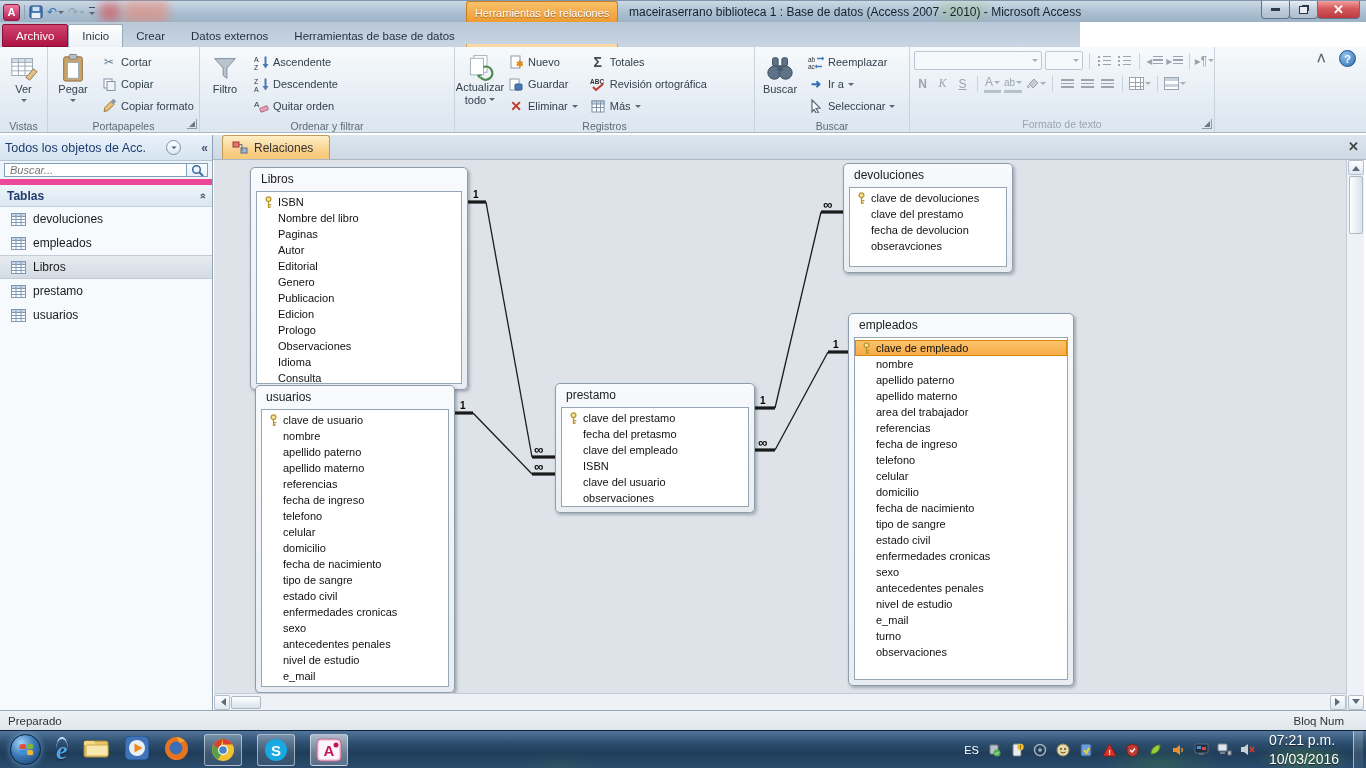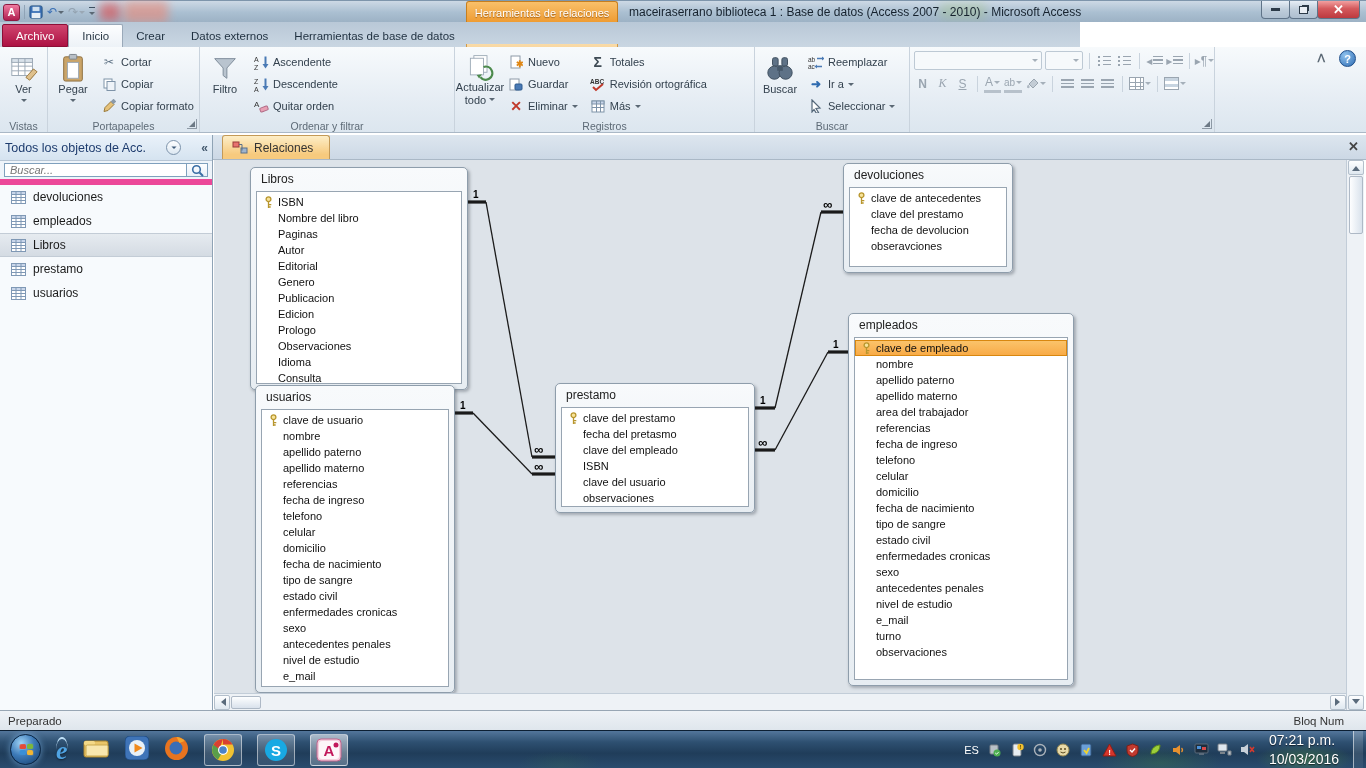--- a/index.html
+++ b/index.html
@@ -452,20 +452,21 @@
             <span class="gridic"></span>
             <span class="gcrt"></span>
           </span>
         <span class="fsep"></span>
         <span class="fbtn">
             <span class="rowsic"></span>
             <span class="gcrt"></span>
           </span>
       </div>
     </div>
+    <div class="rglabel">Formato de texto</div>
     <span class="launcher"></span>
   </div>
 
   <div style="flex:1"></div>
   <div class="ribextra">
     <span class="chevup">ᐱ</span>
     <span class="helpbtn">?</span>
   </div>
 </div>
 
@@ -478,20 +479,24 @@
     <span class="npcol">«</span>
   </div>
   <div class="npsearch">
     <input type="text" placeholder="Buscar..." style="">
     <span class="npmag">
       <svg width="13" height="13">
           <circle cx="5.5" cy="5.5" r="3.8" fill="none" stroke="#3a6ea5" stroke-width="1.6"></circle>
           <path d="M8.5 8.5l3.5 3.5" stroke="#3a6ea5" stroke-width="2"></path>
         </svg>
     </span>
+  </div>
+  <div class="npsec">
+    <span>Tablas</span>
+    <span class="chv">»</span>
   </div>
   <div class="npitem">
     <svg width="15" height="13">
         <rect x="0.5" y="0.5" width="14" height="12" fill="#fff" stroke="#7f98b5"></rect>
         <rect x="0.5" y="0.5" width="14" height="3" fill="#c9d6ea" stroke="#7f98b5"></rect>
         <path d="M5 .5v12M10 .5v12M.5 6.5h14M.5 9.5h14" stroke="#7f98b5"></path>
       </svg>
     <span>devoluciones</span>
   </div>
   <div class="npitem">
@@ -718,21 +723,21 @@
     <div class="tbox" style="left: 629px; top: 3px; width: 170px; height: 110px;">
       <div class="tboxtitle">devoluciones</div>
       <div class="tboxlist">
         <div class="trow">
           <span class="kcol">
             <svg width="11" height="13" viewBox="0 0 11 13">
               <circle cx="5.5" cy="3.2" r="2.4" fill="#f7e39a" stroke="#b8962e" stroke-width="1.3"></circle>
               <path d="M5.5 5.6V12M5.5 8.6h2.8M5.5 11h2.2" stroke="#b8962e" stroke-width="1.3" fill="none"></path>
             </svg>
           </span>
-          <span>clave de antecedentes</span>
+          <span>clave de devoluciones</span>
         </div>
         <div class="trow">
           <span class="kcol"></span>
           <span>clave del prestamo</span>
         </div>
         <div class="trow">
           <span class="kcol"></span>
           <span>fecha de devolucion</span>
         </div>
         <div class="trow">

